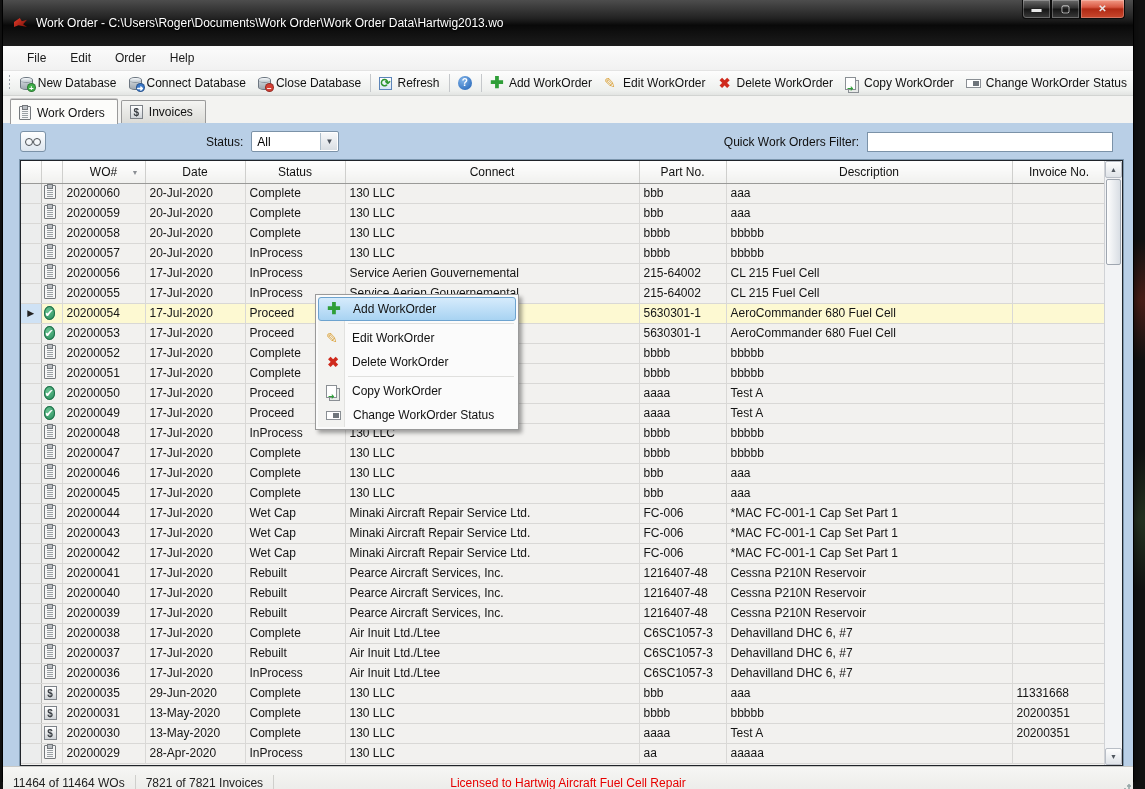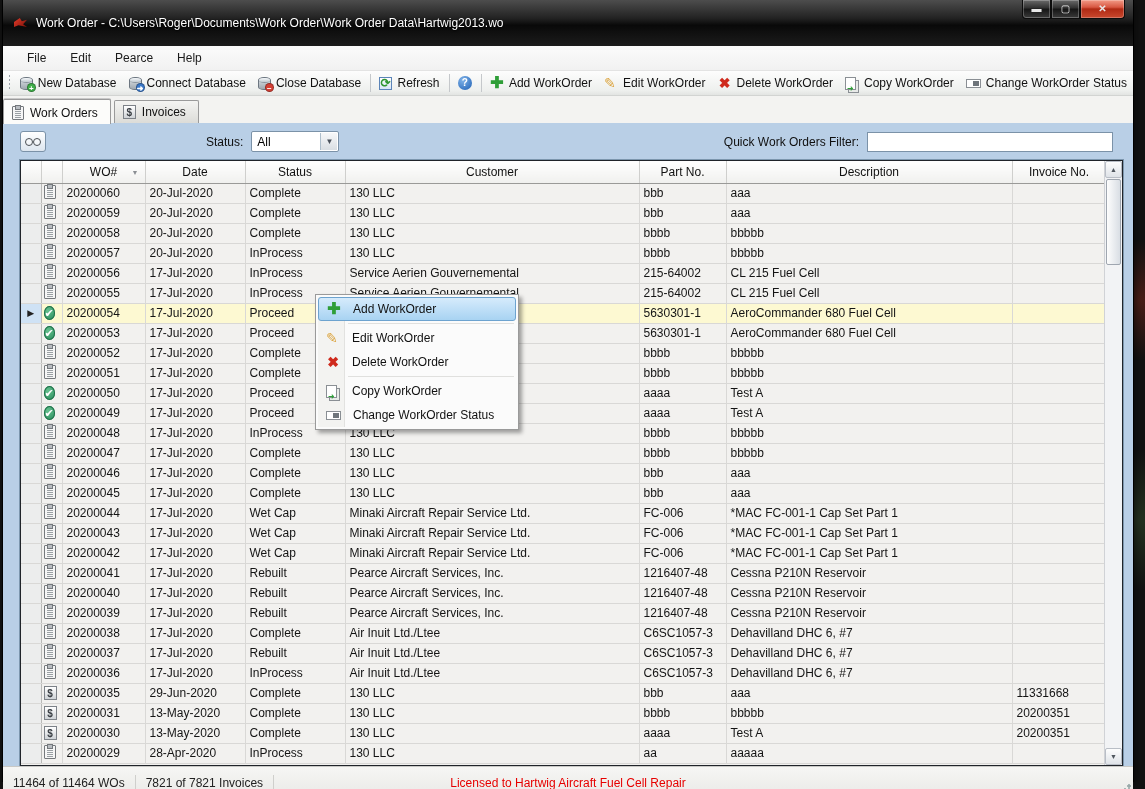--- a/index.html
+++ b/index.html
@@ -58,21 +58,21 @@
     color:#fff; font-size:10px; line-height:14px; text-align:center; font-weight:bold; }
   .ico-plus { width:14px; height:14px; color:#2e9e37; font-size:16px; line-height:13px; text-align:center; font-weight:bold; }
   .ico-pencil { width:14px; height:14px; color:#dba23a; font-size:14px; line-height:14px; }
   .ico-delx { width:14px; height:14px; color:#cf2a1d; font-size:14px; line-height:14px; font-weight:bold; text-align:center; }
   .ico-copy { width:11px; height:13px; background:#fff; border:1px solid #8a8f94;
     box-shadow:3px 3px 0 -1px #e8eae8, 3px 3px 0 0 #8a8f94; margin-right:3px; }
   .ico-copy::after { content:"➜"; position:absolute; left:1px; bottom:-4px; font-size:8px; color:#2e9e37; }
   .ico-statchg { width:15px; height:9px; border:1px solid #8a8f94; background:#fff; }
   .ico-statchg::after { content:""; position:absolute; top:1px; bottom:1px; right:1px; width:6px; background:#6f757b; }
   
-  .tabstrip { height:27px; background:#f3f3f1; display:flex; align-items:flex-end; flex:0 0 auto; }
+  .tabstrip { height:27px; background:#f3f3f1; display:flex; align-items:flex-end; padding-left:7px; flex:0 0 auto; }
   .tab { display:flex; align-items:center; gap:6px; padding:4px 12px 4px 8px; border:1px solid #9a9a9a; border-bottom:none;
     background:linear-gradient(#f4f4f2,#dcdcd8); margin-right:3px; color:#111; cursor:default; border-radius:2px 2px 0 0; }
   .tab.active { background:#fcfcfa; padding-top:6px; box-shadow:0 -1px 0 #c8c8c8; position:relative; top:1px; }
   .ico-clipboard { width:12px; height:14px; background:#f6f6f6; border:1px solid #74787c; border-radius:1px; }
   .ico-clipboard::before { content:""; position:absolute; top:-2px; left:2px; right:2px; height:3px; background:#b9bdc1; border:1px solid #74787c; }
   .ico-clipboard::after { content:""; position:absolute; left:2px; right:2px; top:4px; height:1px;
     background:#9aa0a4; box-shadow:0 2px 0 #9aa0a4, 0 4px 0 #9aa0a4, 0 6px 0 #9aa0a4; }
   .ico-dollar { width:13px; height:14px; background:linear-gradient(#ffffff,#cfd3d7); border:1px solid #7d8288;
     color:#3a3f44; font-size:10px; font-weight:bold; line-height:13px; text-align:center; }
   
@@ -153,21 +153,21 @@
     <div class="win-buttons">
       <div class="win-btn min">▬</div>
       <div class="win-btn">▢</div>
       <div class="win-btn close">✕</div>
     </div>
   </div>
 
   <div class="menubar">
     <span class="menu-item">File</span>
     <span class="menu-item">Edit</span>
-    <span class="menu-item">Pearce</span>
+    <span class="menu-item">Order</span>
     <span class="menu-item">Help</span>
   </div>
 
   <div class="toolbar">
     <span class="grip"></span>
     <span class="tb-btn">
       <span class="ico ico-db">
           <span class="db-badge badge-green">+</span>
         </span>
       <span>New Database</span>
@@ -254,21 +254,21 @@
             <col class="c-desc">
             <col class="c-inv">
         </colgroup>
         <thead>
           <tr>
             <th></th>
             <th></th>
             <th><span>WO#</span><span class="sort-arrow">▼</span></th>
             <th>Date</th>
             <th>Status</th>
-            <th>Customer</th>
+            <th>Connect</th>
             <th>Part No.</th>
             <th>Description</th>
             <th>Invoice No.</th>
           </tr>
         </thead>
         <tbody>
             <tr>
     <td class="sel-cell"></td>
     <td class="ico-cell"><span class="ico ico-clipboard"></span></td>
     <td>20200060</td>

